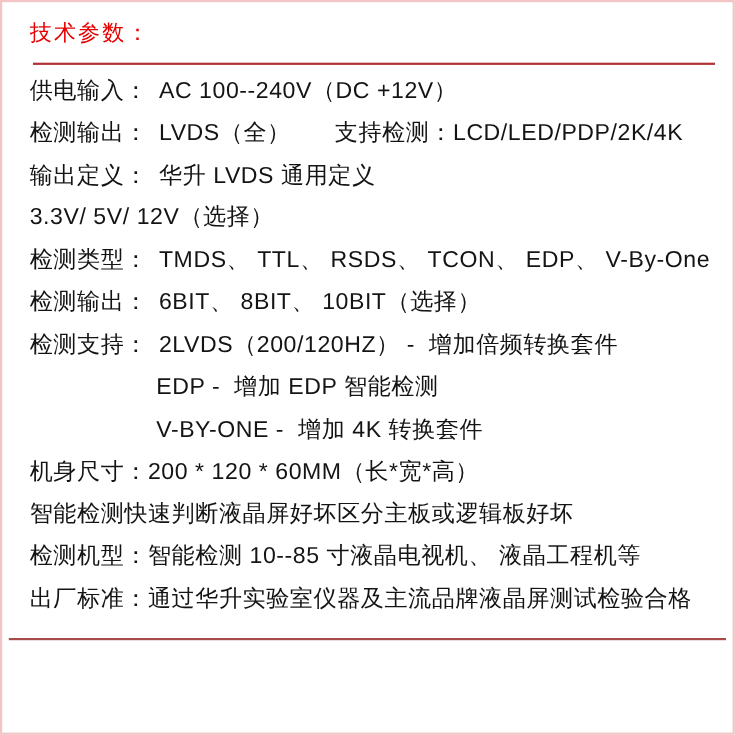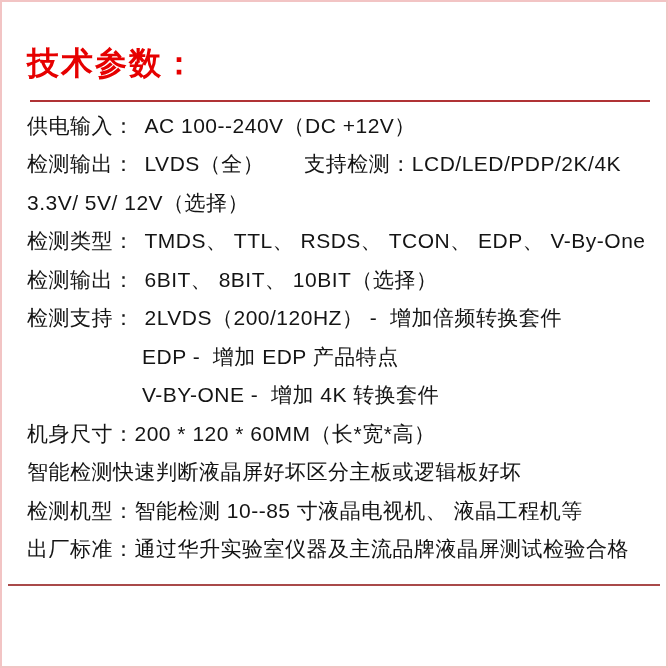--- a/index.html
+++ b/index.html
@@ -13,23 +13,23 @@
   html,body{margin:0;padding:0;}
   body{
     width:668px;height:668px;
     background:#ffffff;
     border:2px solid var(--border-color);
     overflow:hidden;
     font-family:"Liberation Sans","DejaVu Sans",sans-serif;
     color:var(--text-color);
   }
   .page-title{
-    margin:40px 0 0 25px;
-    font-size:32px;
-    font-weight:bold;
+    margin:14px 0 0 25px;
+    font-size:20px;
+    font-weight:normal;
     letter-spacing:2px;
     color:var(--title-color);
   }
   .title-divider{
     border:none;
     border-top:2px solid var(--divider-color);
     margin:14px 16px 0 28px;
   }
   .specs{
     margin:4px 10px 0 25px;
@@ -65,20 +65,24 @@
     <span class="spec-value">AC 100--240V（DC +12V）</span>
   </div>
 
   <div class="spec-row row-a">
     <span class="spec-label">检测输出：</span>
     <span class="spec-value">LVDS（全）</span>
     <span class="extra-label">支持检测：</span>
     <span class="spec-value">LCD/LED/PDP/2K/4K</span>
   </div>
 
+  <div class="spec-row row-a">
+    <span class="spec-label">输出定义：</span>
+    <span class="spec-value">华升 LVDS 通用定义</span>
+  </div>
 
   <div class="spec-row row-a">
     <span class="spec-value">3.3V/ 5V/ 12V（选择）</span>
   </div>
 
   <div class="spec-row row-a">
     <span class="spec-label">检测类型：</span>
     <span class="spec-value">TMDS、 TTL、 RSDS、 TCON、 EDP、 V-By-One</span>
   </div>
 
@@ -86,21 +90,21 @@
     <span class="spec-label">检测输出：</span>
     <span class="spec-value">6BIT、 8BIT、 10BIT（选择）</span>
   </div>
 
   <div class="spec-row row-a">
     <span class="spec-label">检测支持：</span>
     <span class="spec-value">2LVDS（200/120HZ） -  增加倍频转换套件</span>
   </div>
 
   <div class="spec-row row-indent">
-    <span class="spec-value">EDP -  增加 EDP 产品特点</span>
+    <span class="spec-value">EDP -  增加 EDP 智能检测</span>
   </div>
 
   <div class="spec-row row-indent">
     <span class="spec-value">V-BY-ONE -  增加 4K 转换套件</span>
   </div>
 
   <div class="spec-row">
     <span class="spec-label">机身尺寸：</span>
     <span class="spec-value">200 * 120 * 60MM（长*宽*高）</span>
   </div>

